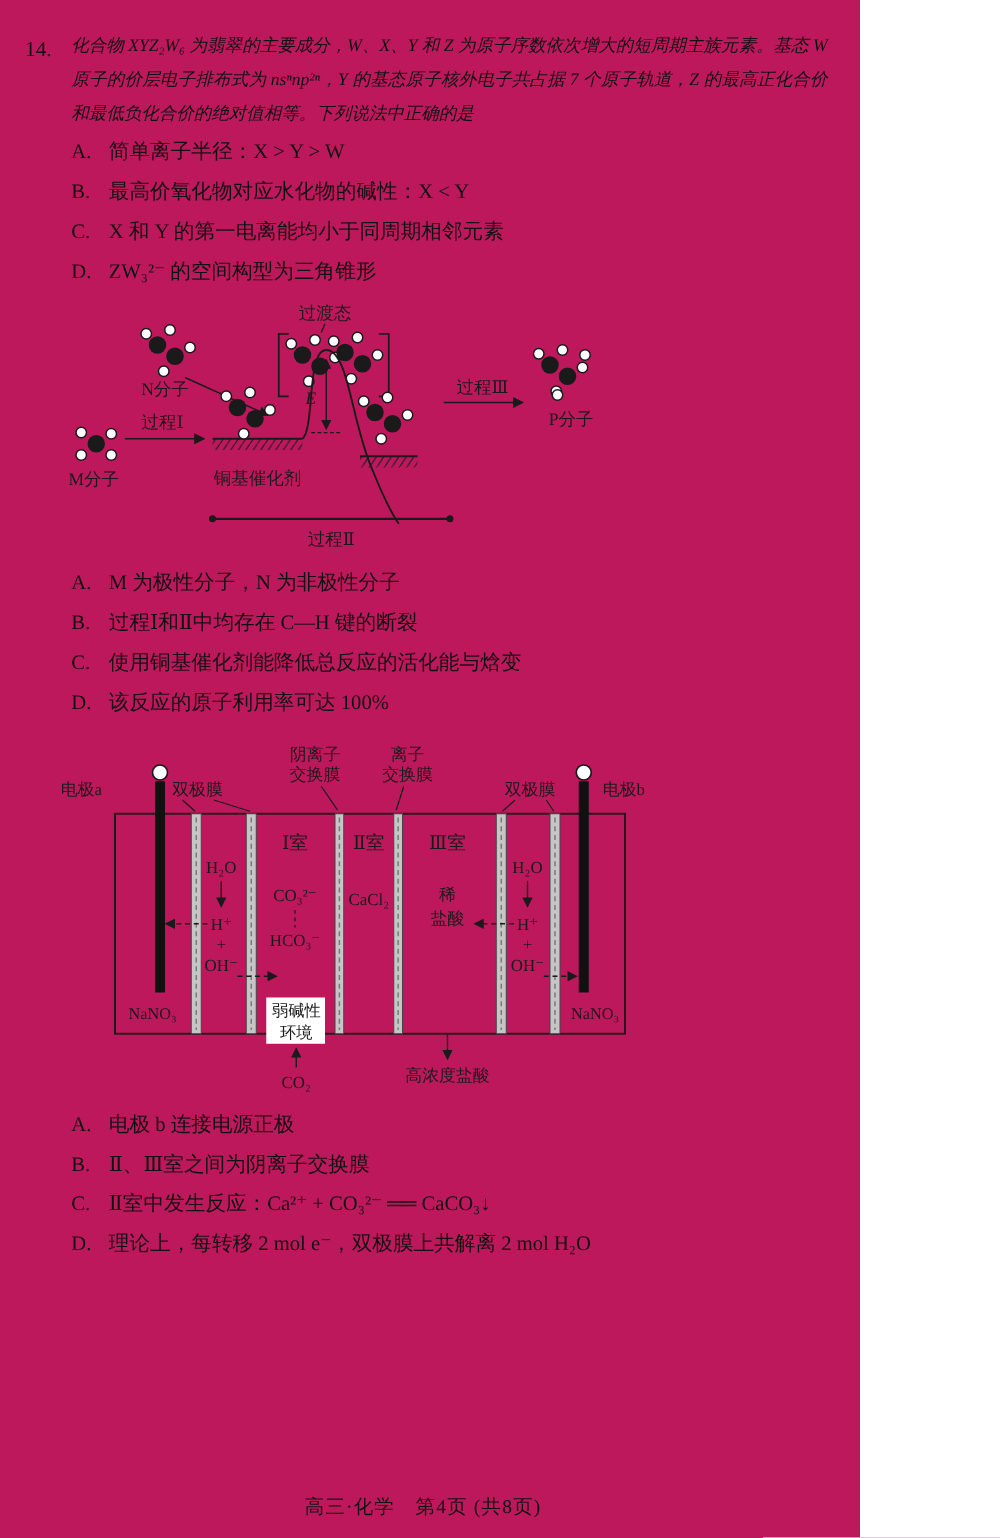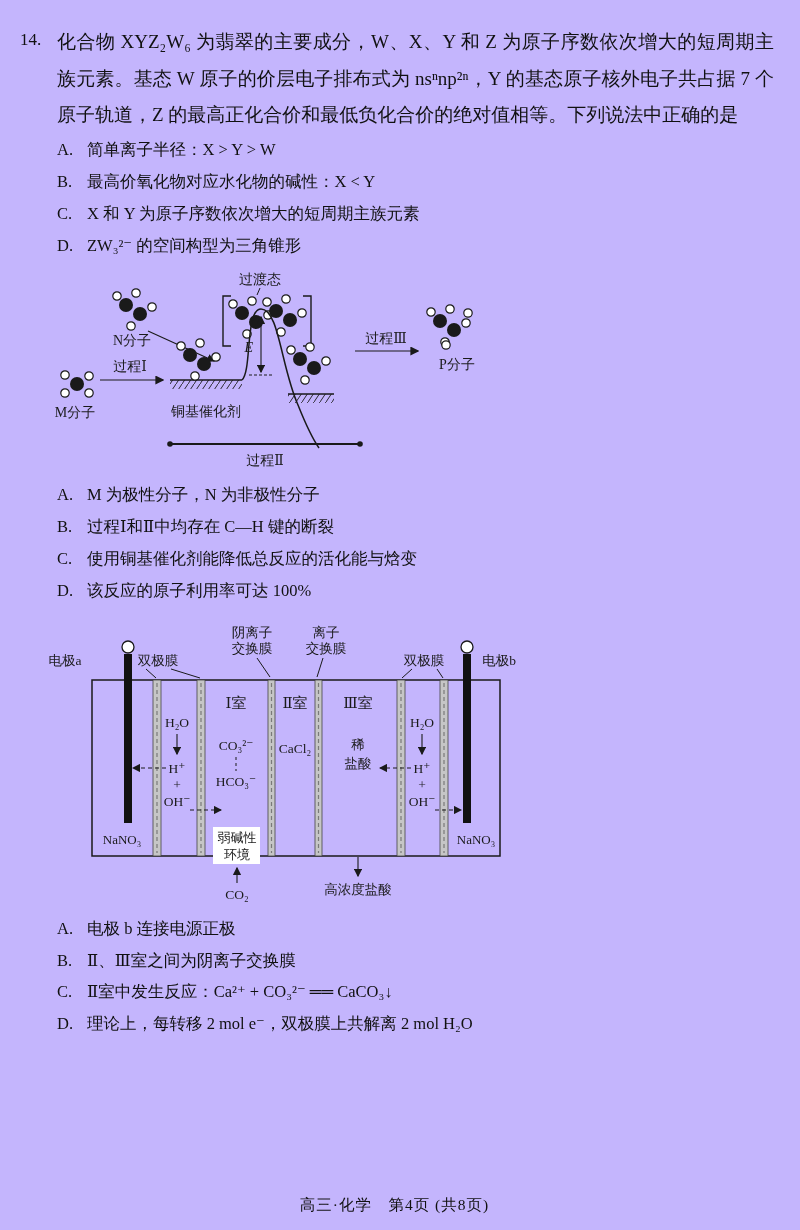--- a/index.html
+++ b/index.html
@@ -4,35 +4,36 @@
 <style>
   * { margin:0; padding:0; box-sizing:border-box; }
   html,body { background:#ffffff; }
   body {
     width:800px; height:1230px;
     font-family:"Liberation Serif","DejaVu Serif",serif;
     color:#111;
   }
   .page {
     position:relative;
-    width:800px; height:1230px;
+    width:688px; height:1230px;
     padding:24px 26px 10px 20px;
     overflow:hidden;
-    background:#c4b5fd;
+    background:#be185d;
   }
   .question { margin-bottom:2px; }
   .q-head { display:flex; }
   .q-num {
     flex:0 0 37px;
     font-size:17px; line-height:1.9;
   }
   .q-stem {
     flex:1;
-    font-size:19px; line-height:1.93;
+    font-size:14px; line-height:1.93;
     text-align:justify;
+    font-style:italic;
   }
   .q-options { margin-left:37px; }
   .option { display:flex; font-size:16.5px; line-height:1.93; }
   .opt-letter { flex:0 0 30px; }
   .opt-text { flex:1; }
   .diagram-wrap { display:flex; justify-content:flex-start; margin:6px 0 4px; }
   svg text { font-family:"Liberation Serif","DejaVu Serif",serif; fill:#1a1a1a; }
   .footer {
     position:absolute; left:0; right:11px; bottom:14px;
     text-align:center; font-size:15.5px; letter-spacing:1px;
@@ -52,21 +53,21 @@
       <div class="option">
         <span class="opt-letter">A.</span>
         <span class="opt-text">简单离子半径：X &gt; Y &gt; W</span>
       </div>
       <div class="option">
         <span class="opt-letter">B.</span>
         <span class="opt-text">最高价氧化物对应水化物的碱性：X &lt; Y</span>
       </div>
       <div class="option">
         <span class="opt-letter">C.</span>
-        <span class="opt-text">X 和 Y 为原子序数依次增大的短周期主族元素</span>
+        <span class="opt-text">X 和 Y 的第一电离能均小于同周期相邻元素</span>
       </div>
       <div class="option">
         <span class="opt-letter">D.</span>
         <span class="opt-text">ZW₃²⁻ 的空间构型为三角锥形</span>
       </div>
     </div>
   </section>
 
   <section class="question">
 

